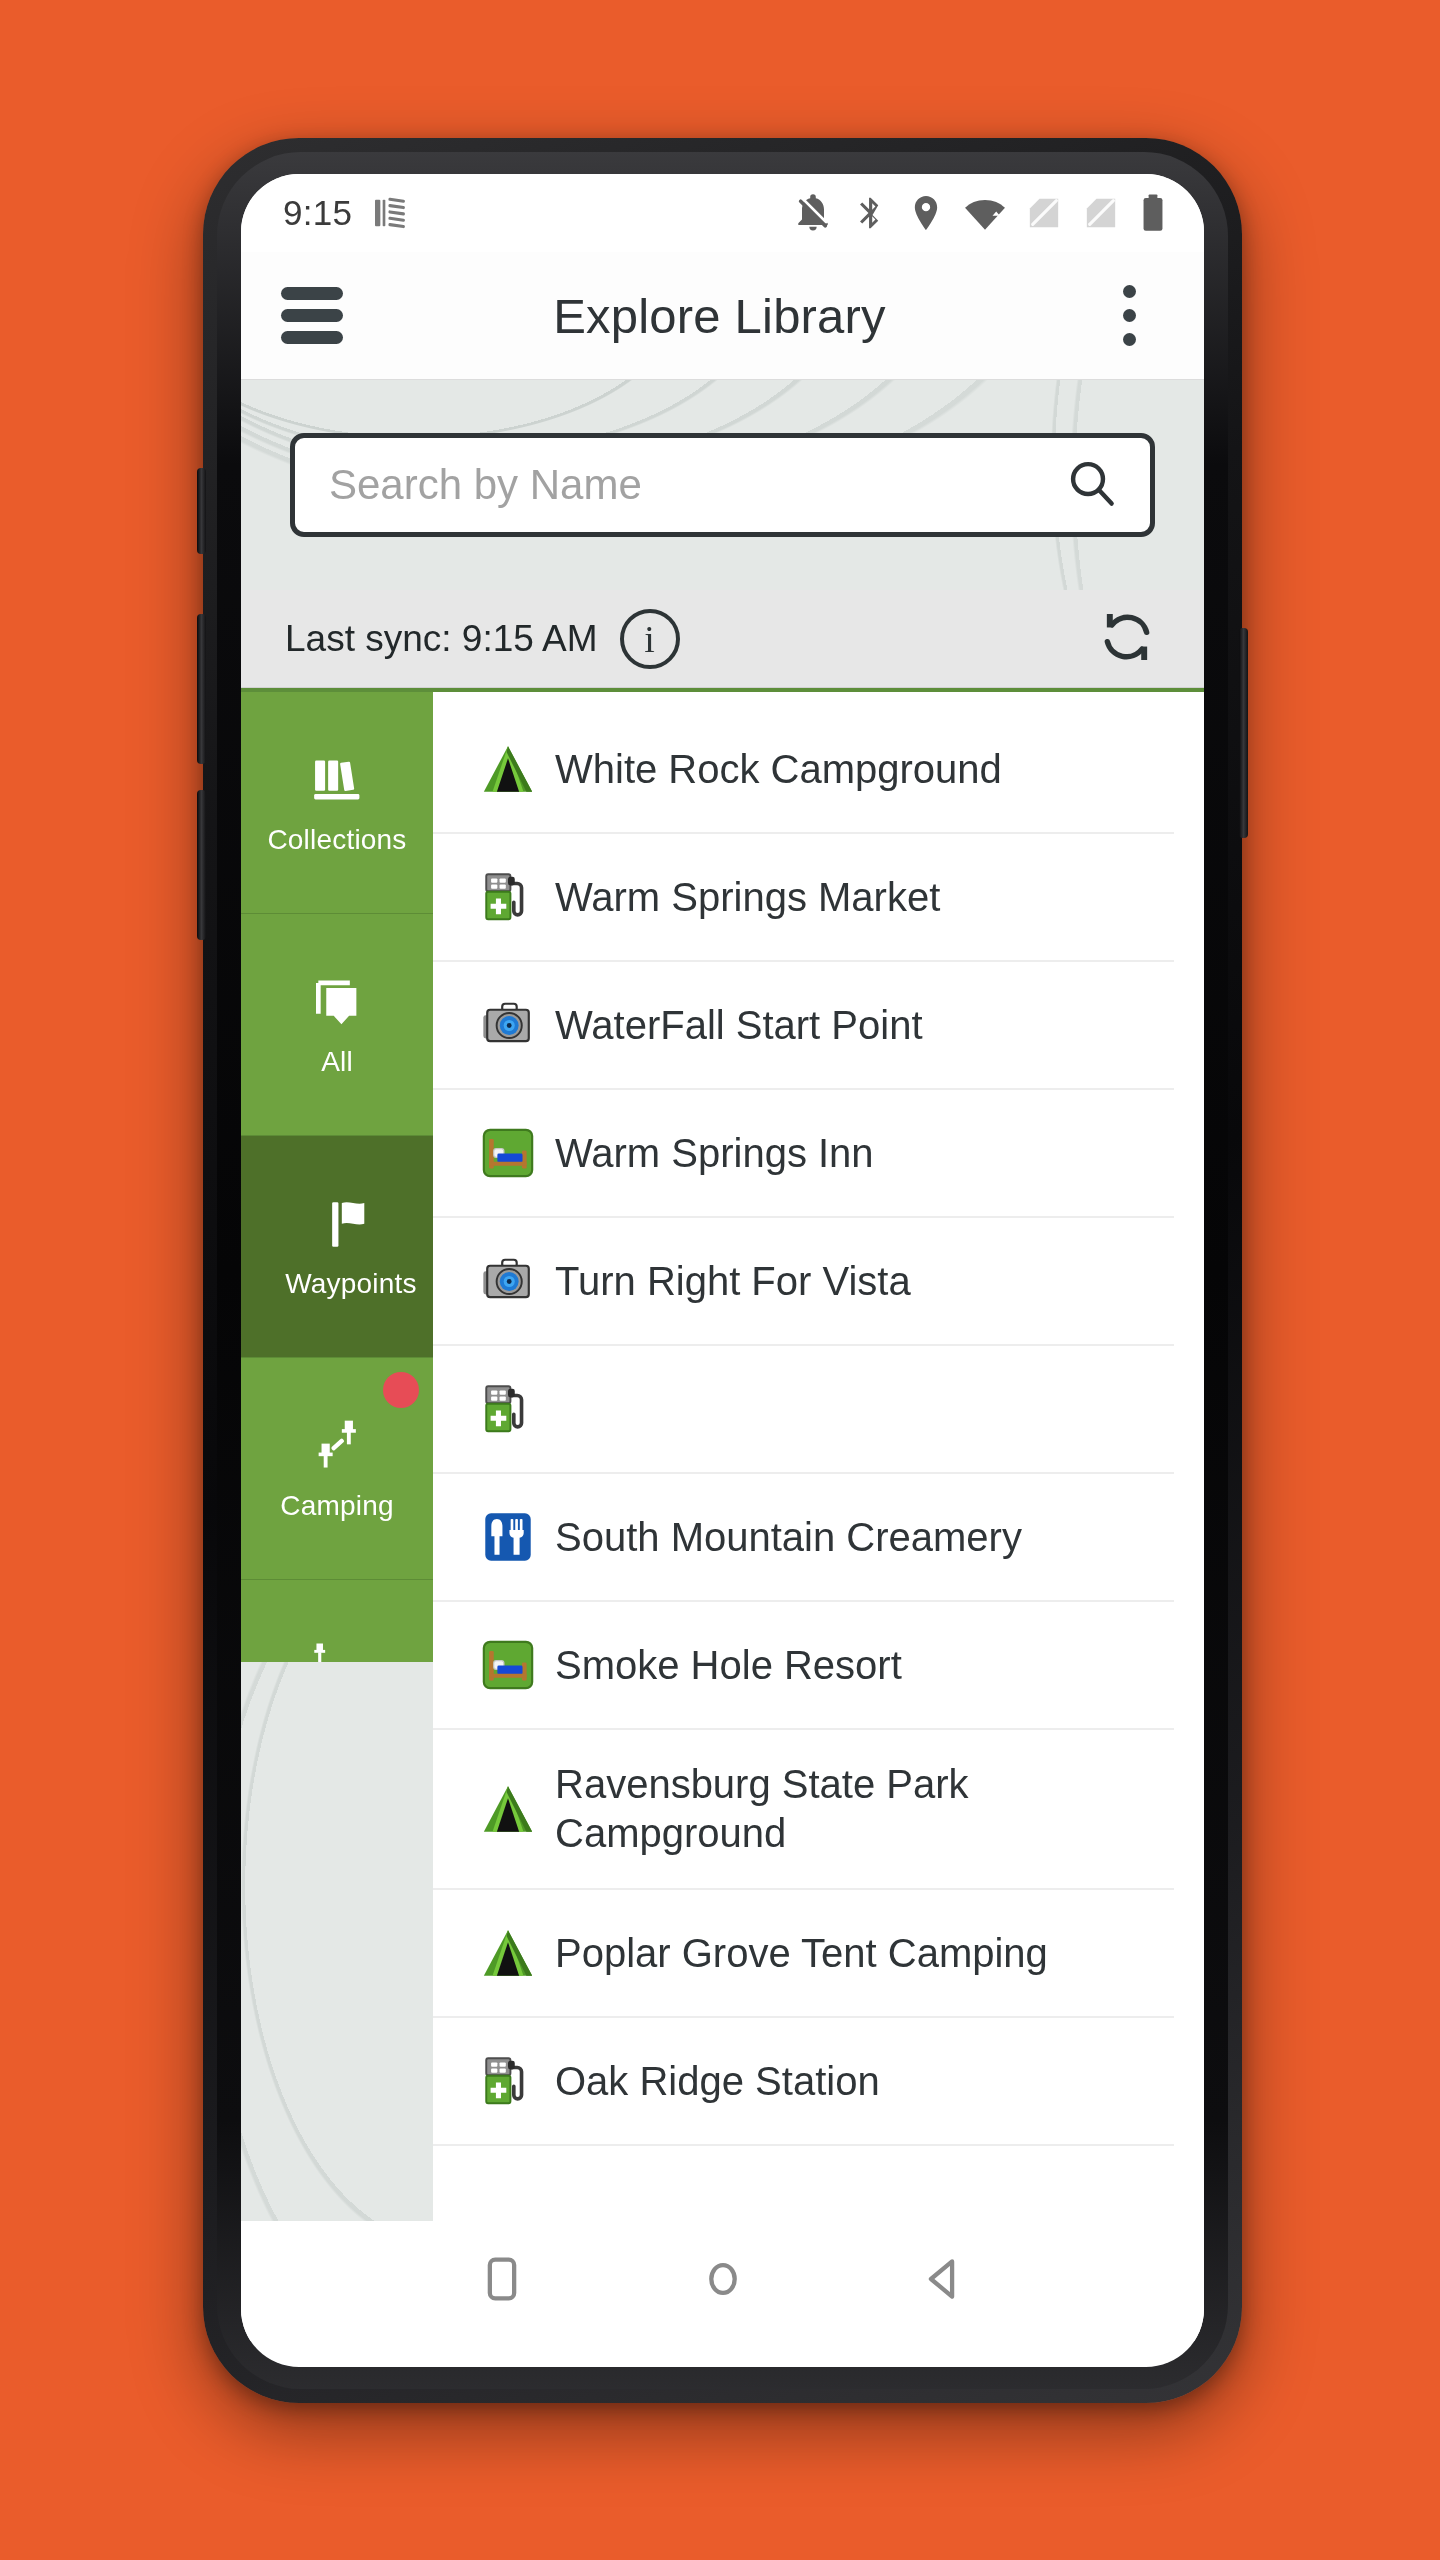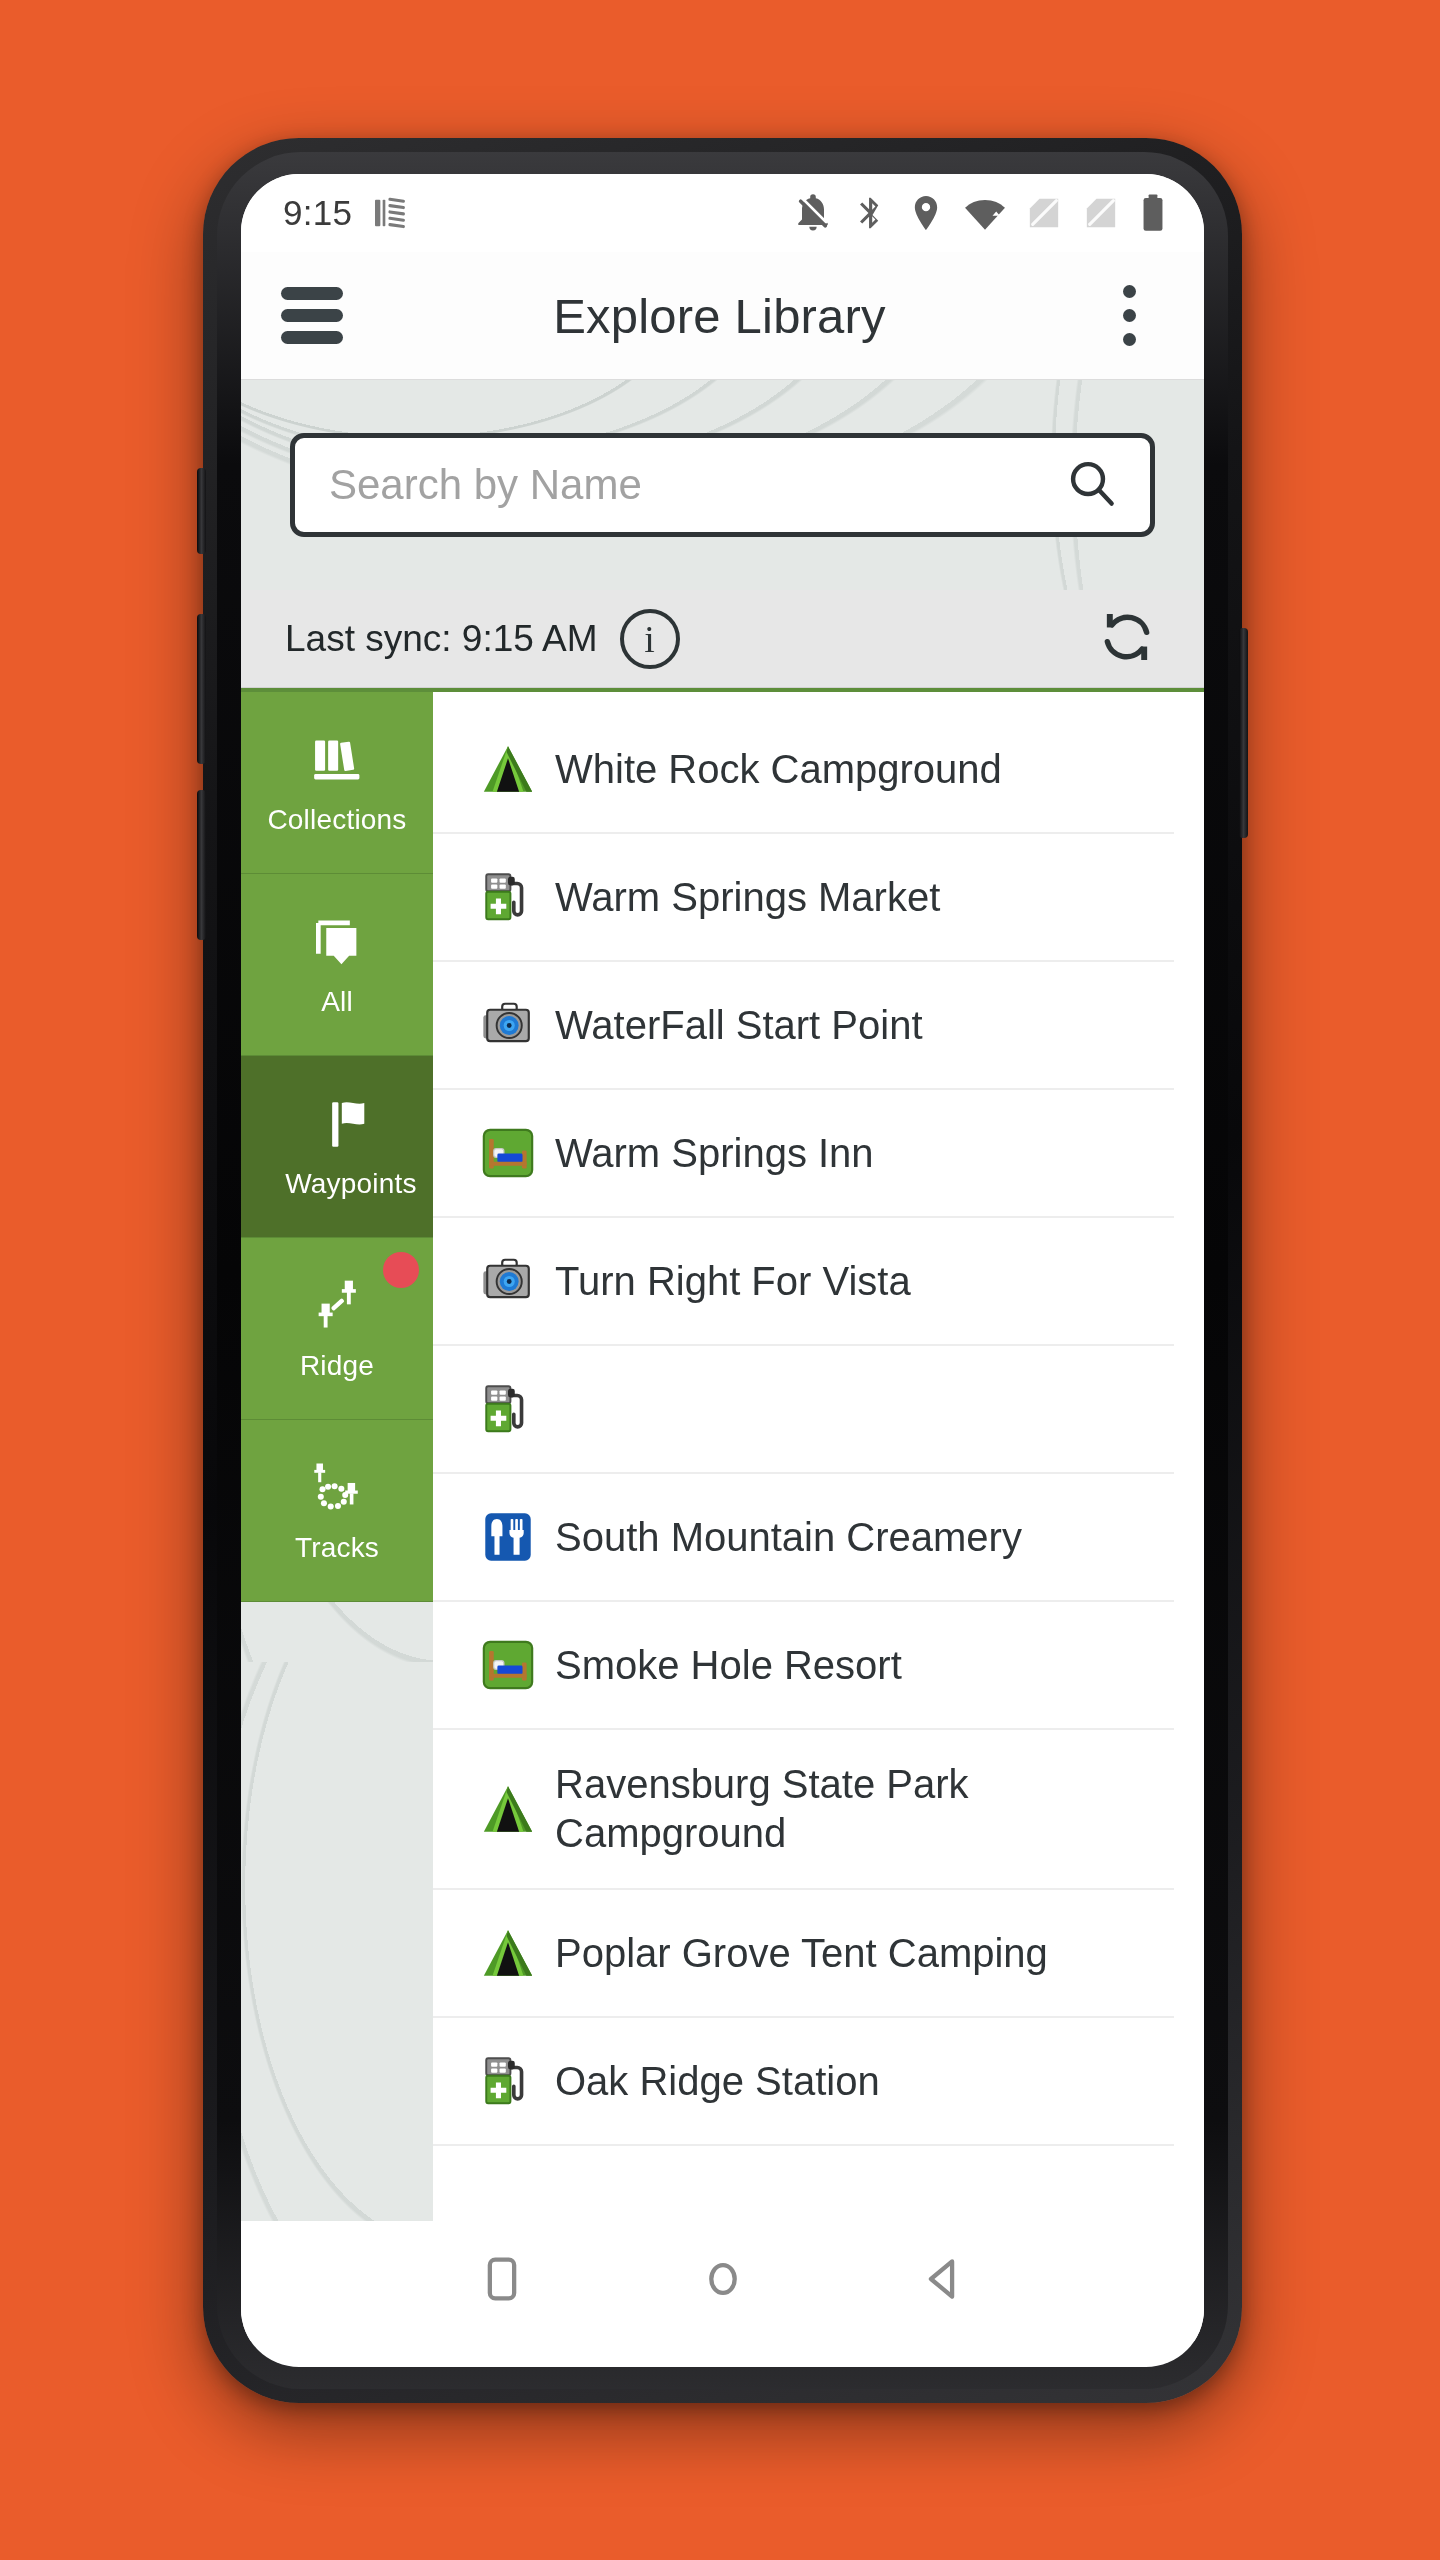--- a/index.html
+++ b/index.html
@@ -187,21 +187,21 @@
     background: #ffffff;
     overflow: hidden;
   }
   #sidebar {
     width: 192px;
     flex: 0 0 192px;
     position: relative;
     border-top: 4px solid #5d8e3a;
   }
   .side-tab {
-    height: 182px;
+    height: 222px;
     background: #6fa340;
     border-bottom: 1px solid #5d8c36;
     display: flex;
     flex-direction: column;
     align-items: center;
     justify-content: center;
     gap: 12px;
     position: relative;
     cursor: pointer;
   }
@@ -432,21 +432,21 @@
                 <path d="M4.4 14.3h5.8v1.5H4.4z"></path>
                 <path d="M6.5 15.4h1.6v5.1H6.5z"></path>
                 <path d="M5.6 10.6h3.4v3.9H5.6z"></path>
                 <path d="M14 4.6h5.8v1.5H14z"></path>
                 <path d="M16.1 5.8h1.6v5.1h-1.6z"></path>
                 <path d="M15.2 1.1h3.4v3.9h-3.4z"></path>
                 <rect x="9.2" y="10.1" width="6.2" height="1.8" rx="0.7" transform="rotate(-42 12.3 11)"></rect>
               </g>
             </svg>
           </div>
-          <span class="tab-label">Ridge</span>
+          <span class="tab-label">Camping</span>
         </div>
 
         <div class="side-tab">
           <div class="tab-icon">
             <svg width="62" height="58" viewBox="0 0 24 24">
               <g fill="#ffffff">
                 <path d="M2.6 4.1h4.5v1.2H2.6z"></path>
                 <path d="M4.2 5.1h1.3v4.1H4.2z"></path>
                 <path d="M3.5 1.4h2.7v3h-2.7z"></path>
                 <path d="M15.4 12.6h5.2v1.4h-5.2z"></path>

